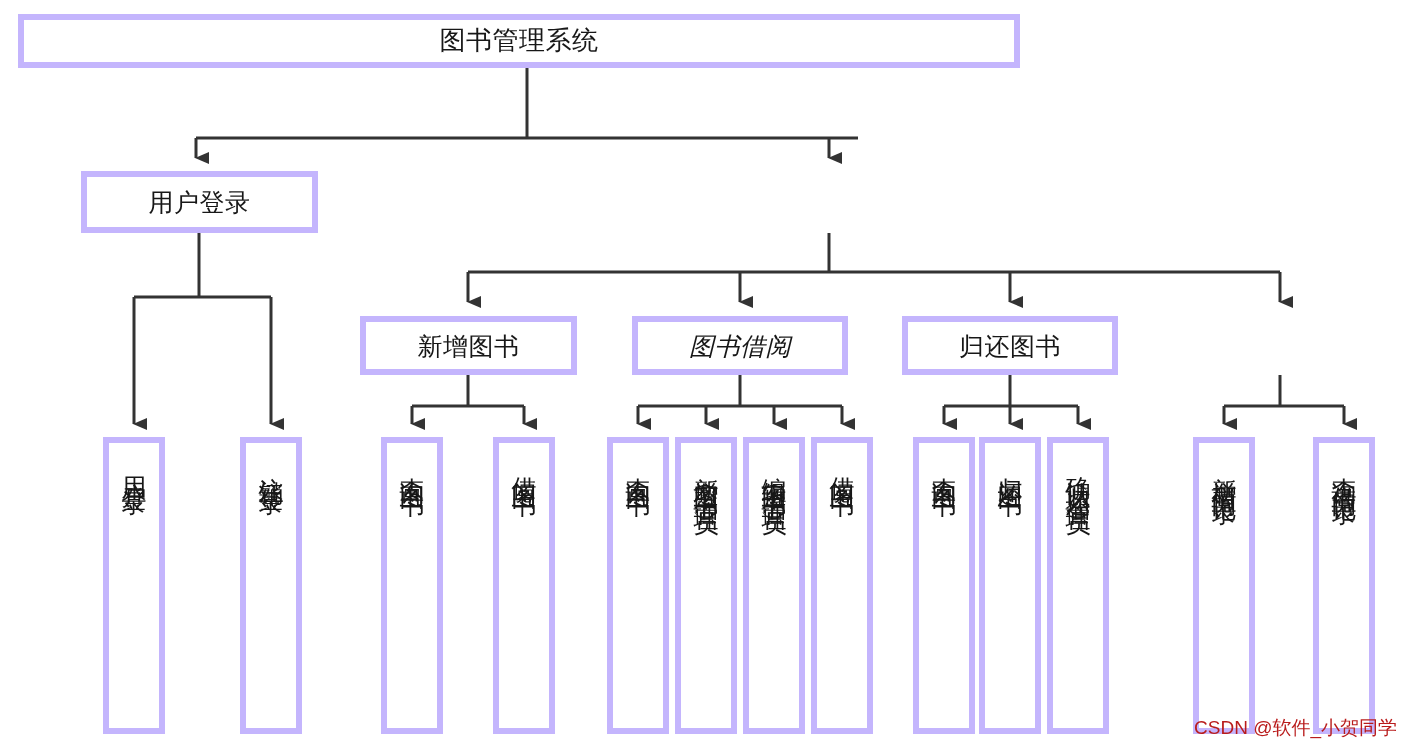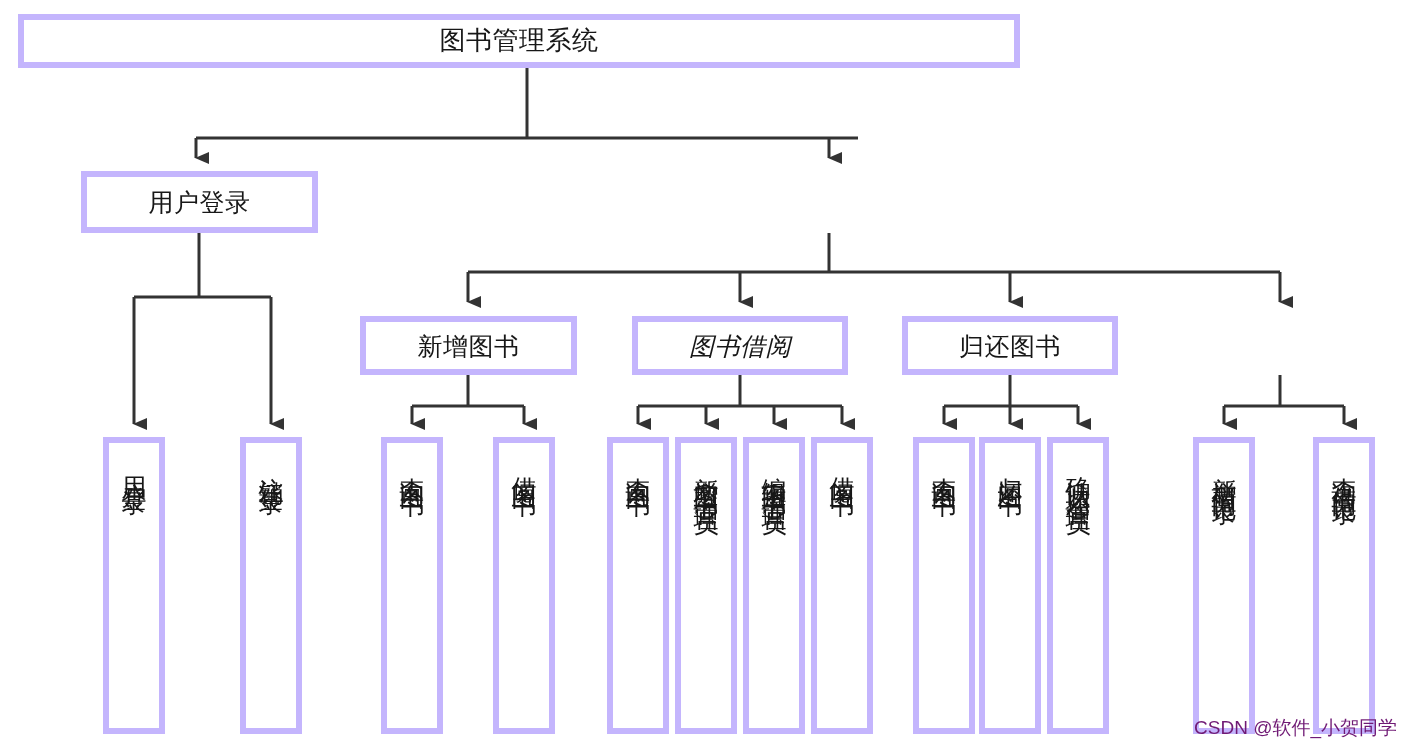--- a/index.html
+++ b/index.html
@@ -63,21 +63,21 @@
     font-size: 25px;
     line-height: 1.0;
     letter-spacing: 5px;
     white-space: nowrap;
   }
   .watermark {
     position: absolute;
     right: 8px;
     bottom: 6px;
     font-size: 19px;
-    color: #701a75;
+    color: #b91c1c;
     z-index: 5;
     white-space: nowrap;
     font-family: "Liberation Sans", "DejaVu Sans", sans-serif;
   }
 </style>
 </head>
 <body>
 
 <div id="canvas">
 

